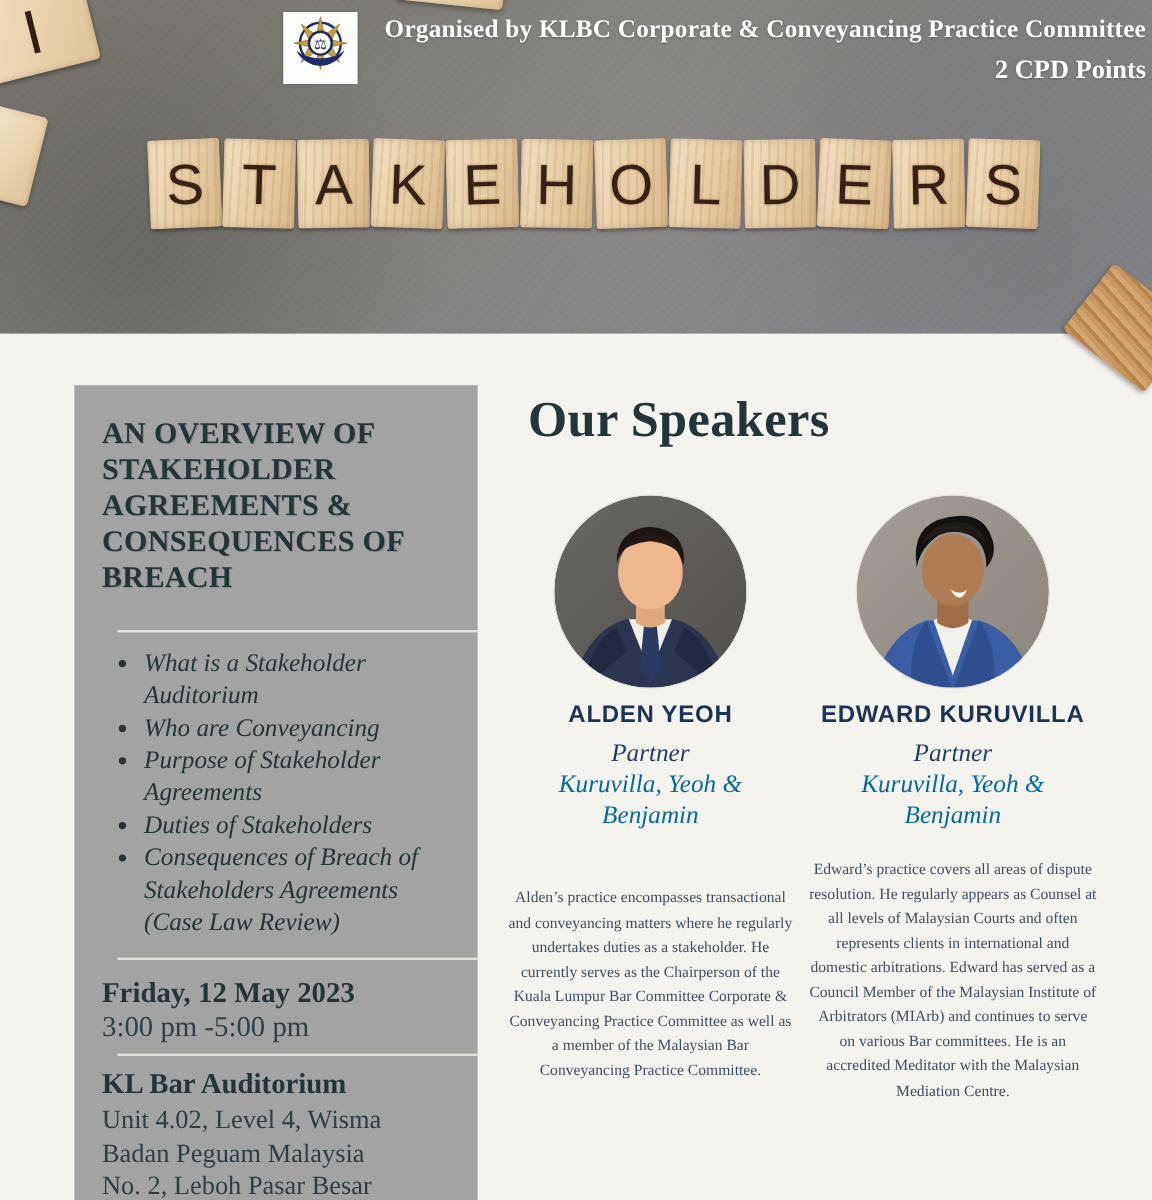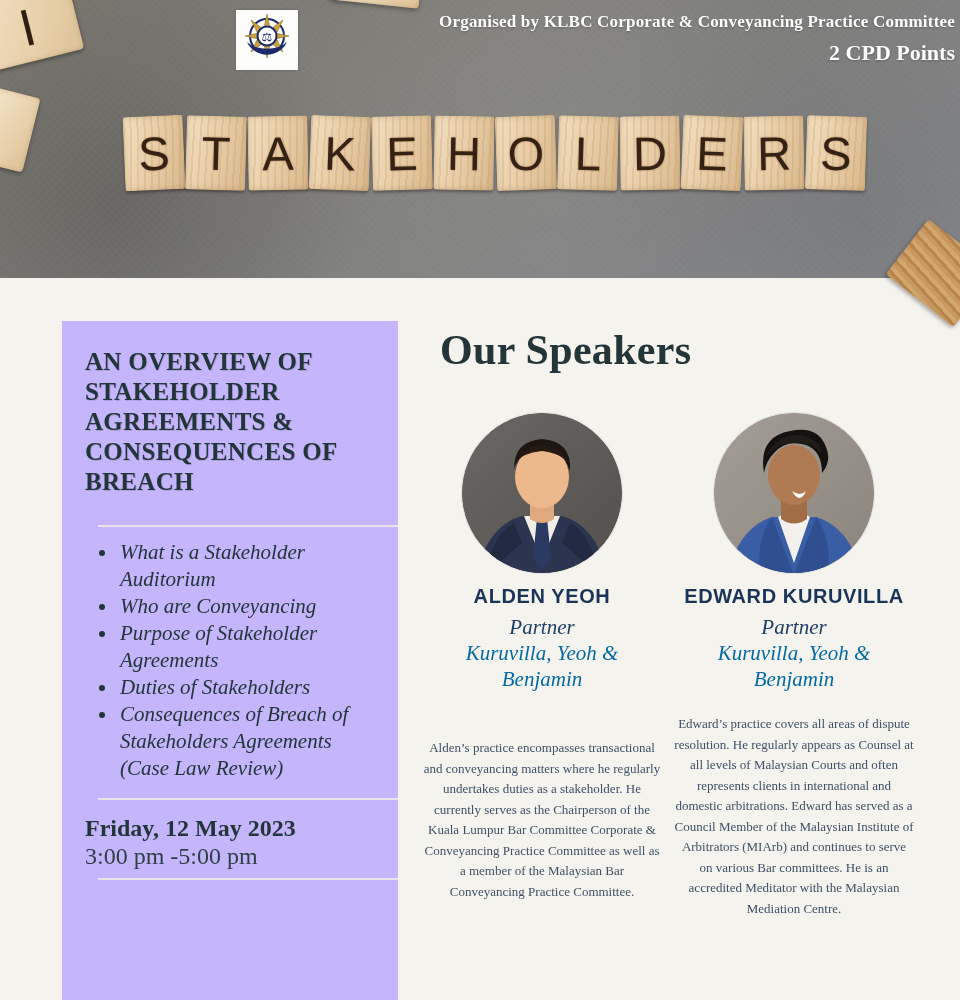--- a/index.html
+++ b/index.html
@@ -13,21 +13,21 @@
       radial-gradient(circle at 55% 25%, rgba(255,255,255,.05), transparent 45%),
       radial-gradient(circle at 90% 80%, rgba(0,0,0,.10), transparent 35%),
       linear-gradient(150deg,#7b776f 0%,#81807c 45%,#8b8d92 100%);
     }
   .hero-texture{position:absolute;inset:0;opacity:.25;
     background:repeating-linear-gradient(45deg, rgba(255,255,255,.05) 0 2px, transparent 2px 5px),
                repeating-linear-gradient(-45deg, rgba(0,0,0,.05) 0 2px, transparent 2px 6px);}
   .logo-box{position:absolute;left:236px;top:10px;width:62px;height:60px;background:#fdfdfb;
     display:flex;align-items:center;justify-content:center;box-shadow:0 0 2px rgba(0,0,0,.25);}
   .hero-text{position:absolute;right:5px;top:12px;text-align:right;color:#ffffff;}
-  .hero-line1{font-size:17px;font-weight:bold;letter-spacing:.2px;text-shadow:0 1px 2px rgba(0,0,0,.25);}
+  .hero-line1{font-size:21px;font-weight:bold;letter-spacing:.2px;text-shadow:0 1px 2px rgba(0,0,0,.25);}
   .hero-line2{font-size:22px;font-weight:bold;margin-top:8px;text-shadow:0 1px 2px rgba(0,0,0,.25);}
 
   .blocks-row{position:absolute;left:124px;top:116px;display:flex;}
   .tile{width:60px;height:74px;margin-right:2px;border-radius:3px;
     background:
       repeating-linear-gradient(92deg, rgba(173,130,82,.18) 0 2px, transparent 2px 7px),
       linear-gradient(105deg,#f2e0c2 0%,#e8cda6 50%,#d9b98c 100%);
     box-shadow:0 2px 3px rgba(0,0,0,.35), inset 0 0 6px rgba(150,100,50,.35);
     display:flex;align-items:center;justify-content:center;
     font-family:"Liberation Sans", sans-serif;font-size:47px;font-weight:500;color:#332215;
@@ -37,21 +37,21 @@
     box-shadow:0 2px 4px rgba(0,0,0,.35), inset 0 0 5px rgba(150,100,50,.3);}
   .decor-tl{left:-26px;top:-34px;width:100px;height:92px;transform:rotate(-14deg);
     display:flex;align-items:flex-end;justify-content:center;
     font-family:"Liberation Sans", sans-serif;font-size:52px;color:#2e1f12;padding-bottom:4px;}
   .decor-tc{left:330px;top:-22px;width:90px;height:26px;transform:rotate(6deg);}
   .decor-left{left:-14px;top:92px;width:46px;height:76px;transform:rotate(14deg);}
   .decor-br{right:-24px;top:238px;width:86px;height:70px;transform:rotate(38deg);
     background:repeating-linear-gradient(10deg,#c89a62 0 4px,#b9854c 4px 7px,#d3a870 7px 11px);}
 
   
-  .tan-box{position:absolute;left:62px;top:321px;width:336px;height:679px;background:#c4b5fd;
+  .tan-box{position:absolute;left:62px;top:321px;width:336px;height:679px;background:#a3a3a3;
     box-sizing:border-box;padding:26px 14px 8px 23px;color:#223539;}
   .tan-title{font-size:25px;line-height:30px;font-weight:bold;letter-spacing:.3px;
     text-shadow:1px 1px 0 rgba(0,0,0,.12);}
   .divider{border:none;height:2px;background:#efece3;opacity:.85;margin:0 -14px 0 13px;}
   .d1{margin-top:28px;} .d2{margin-top:16px;} .d3{margin-top:8px;}
   .topics{margin:12px 0 0 0;padding:0 0 0 33px;list-style:disc;
     font-style:italic;font-size:21px;line-height:27px;}
   .topics li{padding-left:2px;}
   .when{margin-top:14px;}
   .date-line{font-size:24px;line-height:29px;font-weight:bold;}
@@ -143,20 +143,27 @@
       <li>Purpose of Stakeholder Agreements</li>
       <li>Duties of Stakeholders</li>
       <li>Consequences of Breach of Stakeholders Agreements (Case Law Review)</li>
     </ul>
     <hr class="divider d2">
     <div class="when">
       <div class="date-line">Friday, 12 May 2023</div>
       <div class="time-line">3:00 pm -5:00 pm</div>
     </div>
     <hr class="divider d3">
+    <div class="venue">
+      <div class="venue-name">KL Bar Auditorium</div>
+      <div class="addr-line">Unit 4.02, Level 4, Wisma</div>
+      <div class="addr-line">Badan Peguam Malaysia</div>
+      <div class="addr-line">No. 2, Leboh Pasar Besar</div>
+
+    </div>
   </div>
 
   <div class="speakers-heading">Our Speakers</div>
 
   <div class="card card-1">
     <div class="photo-circle">
       <svg width="160" height="160" viewBox="0 0 160 160">
         <defs>
             <clipPath id="c1">
               <circle cx="80" cy="80" r="80"></circle>

